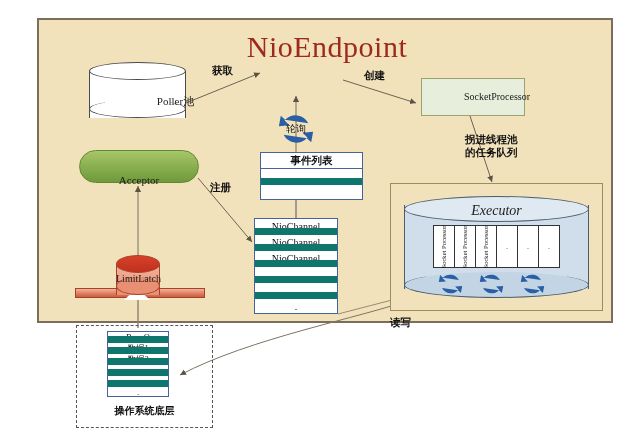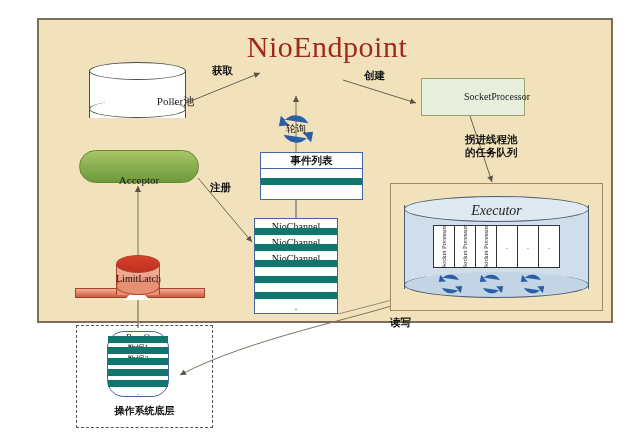--- a/index.html
+++ b/index.html
@@ -74,21 +74,21 @@
           text-align:center;color:#111;overflow:hidden;white-space:nowrap;}
   .tbl .r:last-child{border-bottom:none;}
   .tbl .hd{font-weight:bold;border-bottom:1px solid #4464a0;}
 
   #eventTbl{left:260px;top:152px;width:103px;height:48px;}
   #eventTbl .r{height:16px;line-height:16px;font-size:10.5px;}
 
   #chanTbl{left:254px;top:218px;width:84px;height:96px;}
   #chanTbl .r{height:16px;line-height:16px;font-size:10px;}
 
-  #recvTbl{left:107px;top:331px;width:62px;height:66px;border-radius:17px;}
+  #recvTbl{left:107px;top:331px;width:62px;height:66px;}
   #recvTbl .r{height:11px;line-height:11px;font-size:8.5px;}
 
   
   #execOuter{left:390px;top:183px;width:213px;height:128px;
       background:#f2e2bc;border:1.5px solid #a08b5c;box-sizing:border-box;}
 
   #execCyl{left:404px;top:196px;width:185px;height:102px;}
   #execCyl .body{height:84px;background:#cfdeea;border-left:1px solid #4e5c6b;border-right:1px solid #4e5c6b;}
   #execCyl .top{height:26px;background:#dfe9f2;border-color:#4e5c6b;}
   #execCyl .bot{top:76px;height:26px;background:#c3d5e4;border-color:#4e5c6b;}

